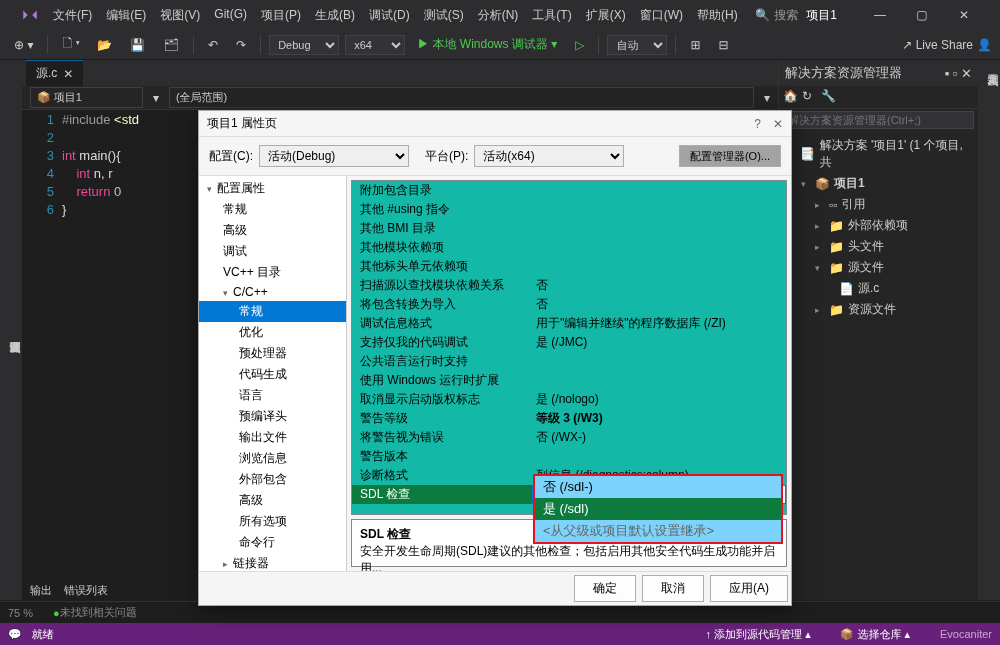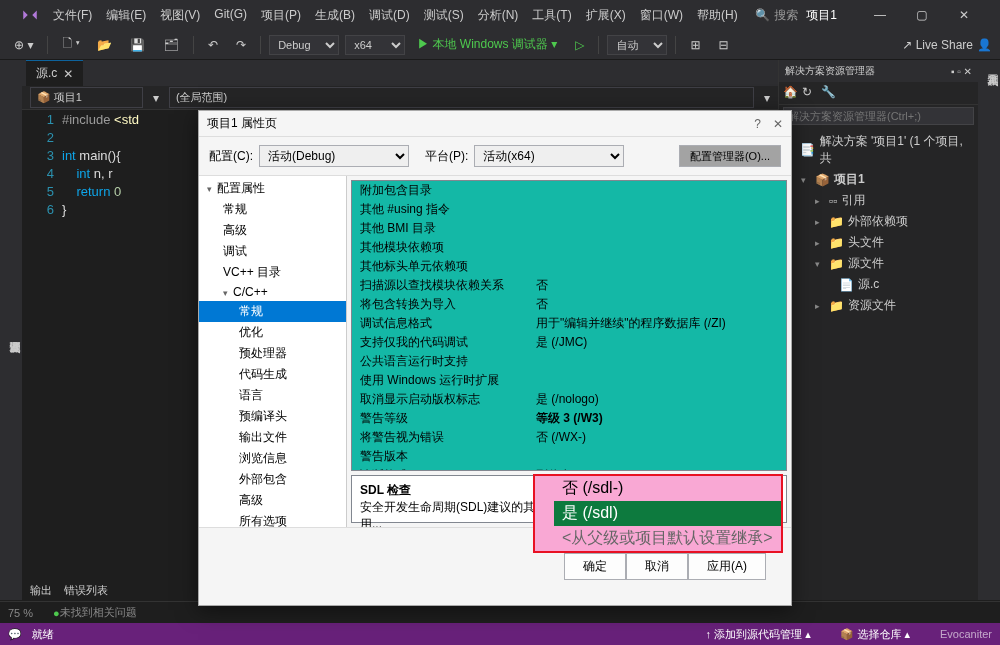--- a/index.html
+++ b/index.html
@@ -38,28 +38,28 @@
 
 .breadcrumb { height: 24px; background: #252526; display: flex; align-items: center; padding: 0 8px; gap: 10px; border-bottom: 1px solid #333; }
 .breadcrumb .item { padding: 2px 60px 2px 6px; border: 1px solid #3f3f46; font-size: 11px; }
 
 
 .code { display: flex; background: #1e1e1e; font-family: Consolas, monospace; font-size: 13px; padding-top: 2px; }
 .linenums { width: 40px; text-align: right; color: #2b91af; padding-right: 8px; }
 .linenums div { height: 18px; }
 .codelines { color: #dcdcdc; }
 .codelines div { height: 18px; white-space: pre; }
-.kw { color: #0ea5e9; }
+.kw { color: #ec4899; }
 .str { color: #fef9c3; }
 .pp { color: #9b9b9b; }
 .num { color: #b5cea8; }
 
 
 .solexp { width: 200px; background: #252526; border-left: 1px solid #333; display: flex; flex-direction: column; }
-.solexp .hdr { background: #2d2d30; padding: 4px 6px; display: flex; align-items: center; justify-content: space-between; font-size: 10px; }
+.solexp .hdr { background: #2d2d30; padding: 4px 6px; display: flex; align-items: center; justify-content: space-between; font-size: 13px; }
 .solexp .toolbar2 { padding: 3px 4px; display: flex; gap: 3px; border-bottom: 1px solid #333; }
 .solexp .toolbar2 span { width: 16px; height: 16px; display: inline-block; }
 .solexp .search2 { padding: 2px 4px; }
 .solexp .search2 input { width: 100%; background: #333337; border: 1px solid #434346; color: #ccc; padding: 2px 4px; font-size: 11px; }
 .solexp .tree { padding: 4px; font-size: 12px; }
 .solexp .tree .node { padding: 2px 0 2px 14px; display: flex; align-items: center; gap: 4px; }
 .solexp .tree .node.l1 { padding-left: 4px; }
 .solexp .tree .node.l2 { padding-left: 18px; }
 .solexp .tree .node.l3 { padding-left: 32px; }
 .solexp .tree .exp { color: #888; font-size: 9px; width: 10px; }
@@ -88,27 +88,27 @@
 .dialog .tree2 .n.sel { background: #0078d4; color: #fff; }
 .dialog .tree2 .exp2 { display: inline-block; width: 10px; font-size: 9px; color: #666; }
 .dialog .props { flex: 1; display: flex; flex-direction: column; }
 .dialog .proplist { flex: 1; overflow-y: auto; font-size: 12px; background: #14b8a6; margin: 4px; border: 1px solid #828790; }
 .dialog .proprow { display: flex; height: 19px; align-items: center; }
 .dialog .proprow .pname { width: 180px; padding-left: 8px; }
 .dialog .proprow .pval { flex: 1; padding-left: 4px; }
 .dialog .proprow.sel { background: #0d7a3e; color: #fff; }
 .dialog .proprow.sel .pval { background: #fff; color: #000; border: 1px solid #0078d4; position: relative; }
 .dialog .proprow .bold { font-weight: bold; }
-.dialog .dropdown { position: absolute; border: 2px solid #e81123; background: #f9a8d4; z-index: 10; font-size: 16px; padding-left: 19px; }
+.dialog .dropdown { position: absolute; border: 2px solid #e81123; background: #7dd3fc; z-index: 10; font-size: 13px; }
 .dialog .dropdown .opt { padding: 2px 8px; }
 .dialog .dropdown .opt.hl { background: #0d7a3e; color: #fff; }
 .dialog .dropdown .opt.inherit { color: #666; font-style: normal; }
 .dialog .desc { border-top: 1px solid #ccc; padding: 6px 8px; height: 48px; font-size: 12px; margin: 0 4px 4px 4px; border: 1px solid #828790; background: #fff; }
 .dialog .desc .dt { font-weight: bold; }
-.dialog .dlg-btns { padding: 25px; display: flex; justify-content: flex-end; border-top: 1px solid #ddd; }
+.dialog .dlg-btns { padding: 3px; display: flex; justify-content: flex-end; gap: 6px; border-top: 1px solid #ddd; }
 .dialog .dlg-btns button { padding: 4px 18px; border: 1px solid #abadb3; background: #fdfdfd; font-size: 12px; }
 </style>
 </head>
 <body>
 
 <div class="titlebar">
   <span class="vs-icon">
     <svg viewBox="0 0 24 24">
         <path fill="#b179d9" d="M3 6l6 6-6 6V6zm18 0v12l-6-6 6-6z"></path>
       </svg>

